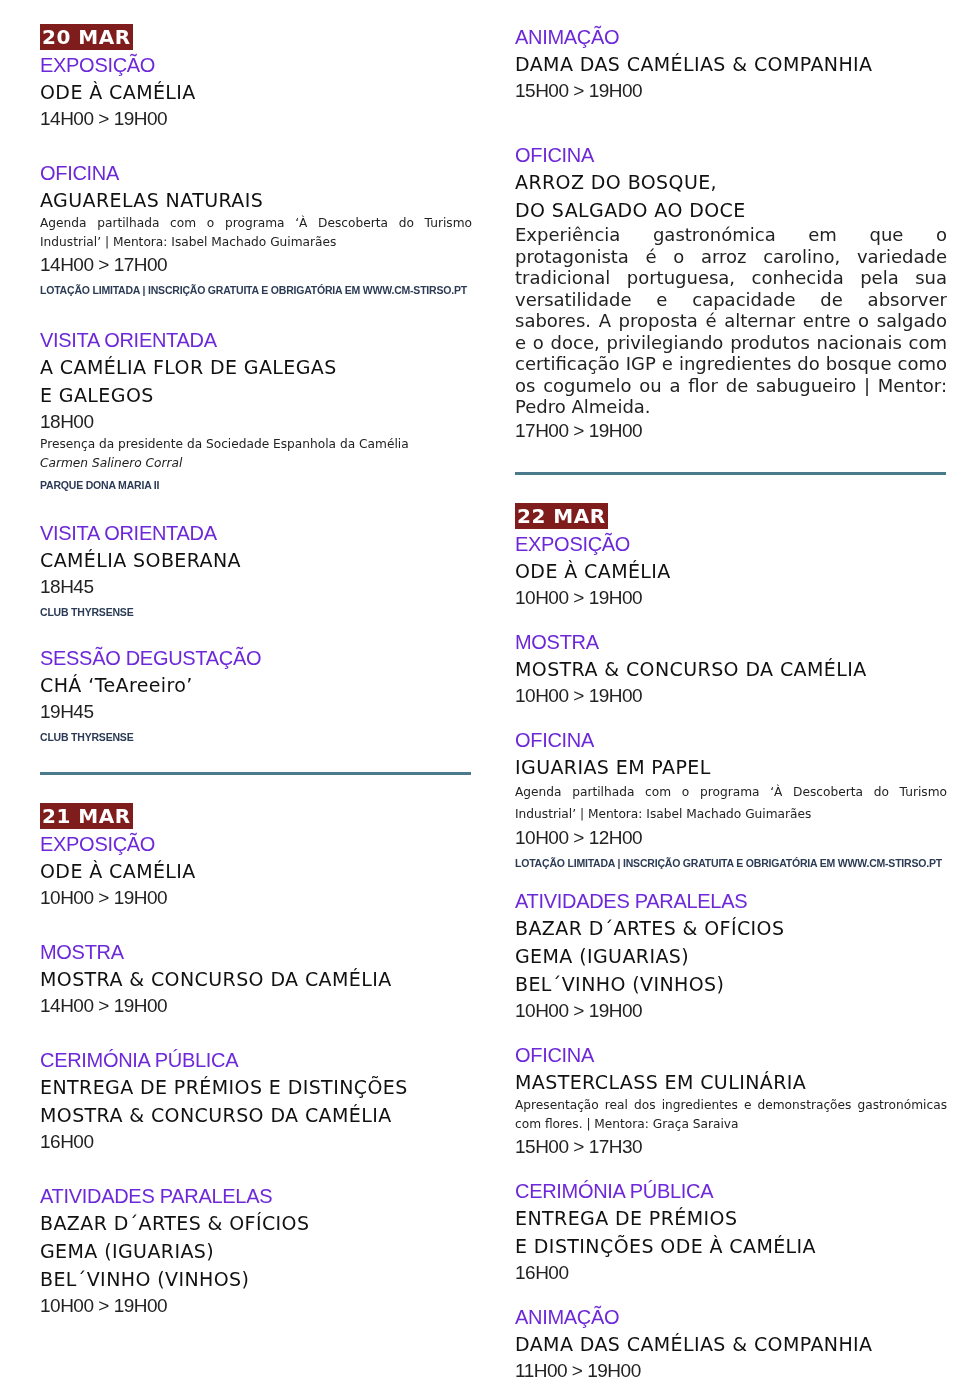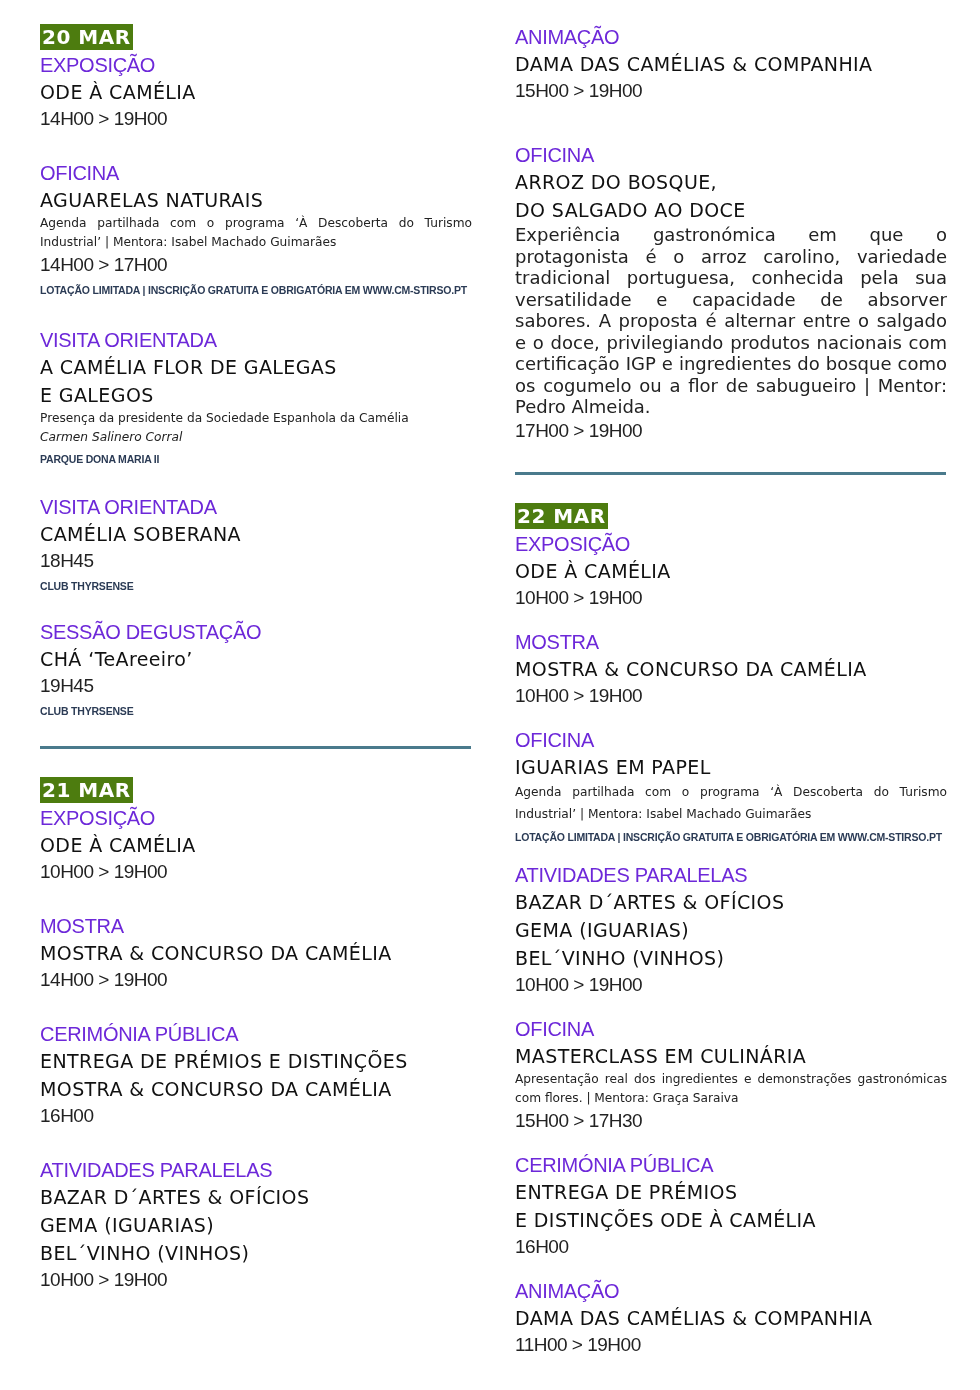--- a/index.html
+++ b/index.html
@@ -1,21 +1,21 @@
 <!DOCTYPE html>
 <html><head>
 <meta charset="utf-8">
 <style>
   html, body { margin: 0; padding: 0; background: #ffffff; }
   body { width: 980px; height: 1390px; position: relative; overflow: hidden;
          font-family: "DejaVu Sans", sans-serif; color: #111; }
   .col { position: absolute; top: 24px; width: 432px; }
   .col.left { left: 40px; }
   .col.right { left: 515px; }
-  .badge { display: inline-block; background: #4d7c0f; color: #fff;
+  .badge { display: inline-block; background: #7f1d1d; color: #fff;
            font-family: "DejaVu Sans", sans-serif; font-weight: bold;
            font-size: 20px; letter-spacing: 0.5px; line-height: 26px;
            padding: 0 2px; margin-bottom: 2px; }
   .event { margin: 0; }
   .cat { color: #6d28d9; font-family: "Liberation Sans", sans-serif;
          font-size: 20px; line-height: 26px; letter-spacing: -0.3px; }
   .title { font-family: "DejaVu Sans", sans-serif; font-weight: normal;
            font-size: 19px; line-height: 28px; letter-spacing: 0.4px;
            color: #111; white-space: pre-line; }
   .time { font-family: "Liberation Sans", sans-serif; font-size: 19px;
@@ -48,20 +48,21 @@
       <div class="title">AGUARELAS NATURAIS</div>
       <div class="desc">Agenda partilhada com o programa ‘À Descoberta do Turismo Industrial’ | Mentora: Isabel Machado Guimarães</div>
       <div class="time">14H00 &gt; 17H00</div>
       <div class="note">LOTAÇÃO LIMITADA |  INSCRIÇÃO GRATUITA E OBRIGATÓRIA EM WWW.CM-STIRSO.PT</div>
     </div>
 
     <div class="event" style="margin-top:30px">
       <div class="cat">VISITA ORIENTADA</div>
       <div class="title">A CAMÉLIA FLOR DE GALEGAS
 E GALEGOS</div>
+      <div class="time">18H00</div>
       <div class="desc">
         <span>Presença da presidente da Sociedade Espanhola da Camélia</span><br>
         <i>Carmen Salinero Corral</i>
       </div>
       <div class="note">PARQUE DONA MARIA II</div>
     </div>
 
     <div class="event" style="margin-top:28px">
       <div class="cat">VISITA ORIENTADA</div>
       <div class="title">CAMÉLIA SOBERANA</div>
@@ -142,20 +143,21 @@
     <div class="event" style="margin-top:18px">
       <div class="cat">MOSTRA</div>
       <div class="title">MOSTRA &amp; CONCURSO DA CAMÉLIA</div>
       <div class="time">10H00 &gt; 19H00</div>
     </div>
 
     <div class="event" style="margin-top:18px">
       <div class="cat">OFICINA</div>
       <div class="title">IGUARIAS EM PAPEL</div>
       <div class="desc" style="line-height:22px">Agenda partilhada com o programa ‘À Descoberta do Turismo Industrial’ | Mentora: Isabel Machado Guimarães</div>
+      <div class="time">10H00 &gt; 12H00</div>
       <div class="note">LOTAÇÃO LIMITADA | INSCRIÇÃO GRATUITA E OBRIGATÓRIA EM WWW.CM-STIRSO.PT</div>
     </div>
 
     <div class="event" style="margin-top:18px">
       <div class="cat">ATIVIDADES PARALELAS</div>
       <div class="title">BAZAR D´ARTES &amp; OFÍCIOS
 GEMA (IGUARIAS)
 BEL´VINHO (VINHOS)</div>
       <div class="time">10H00 &gt; 19H00</div>
     </div>

